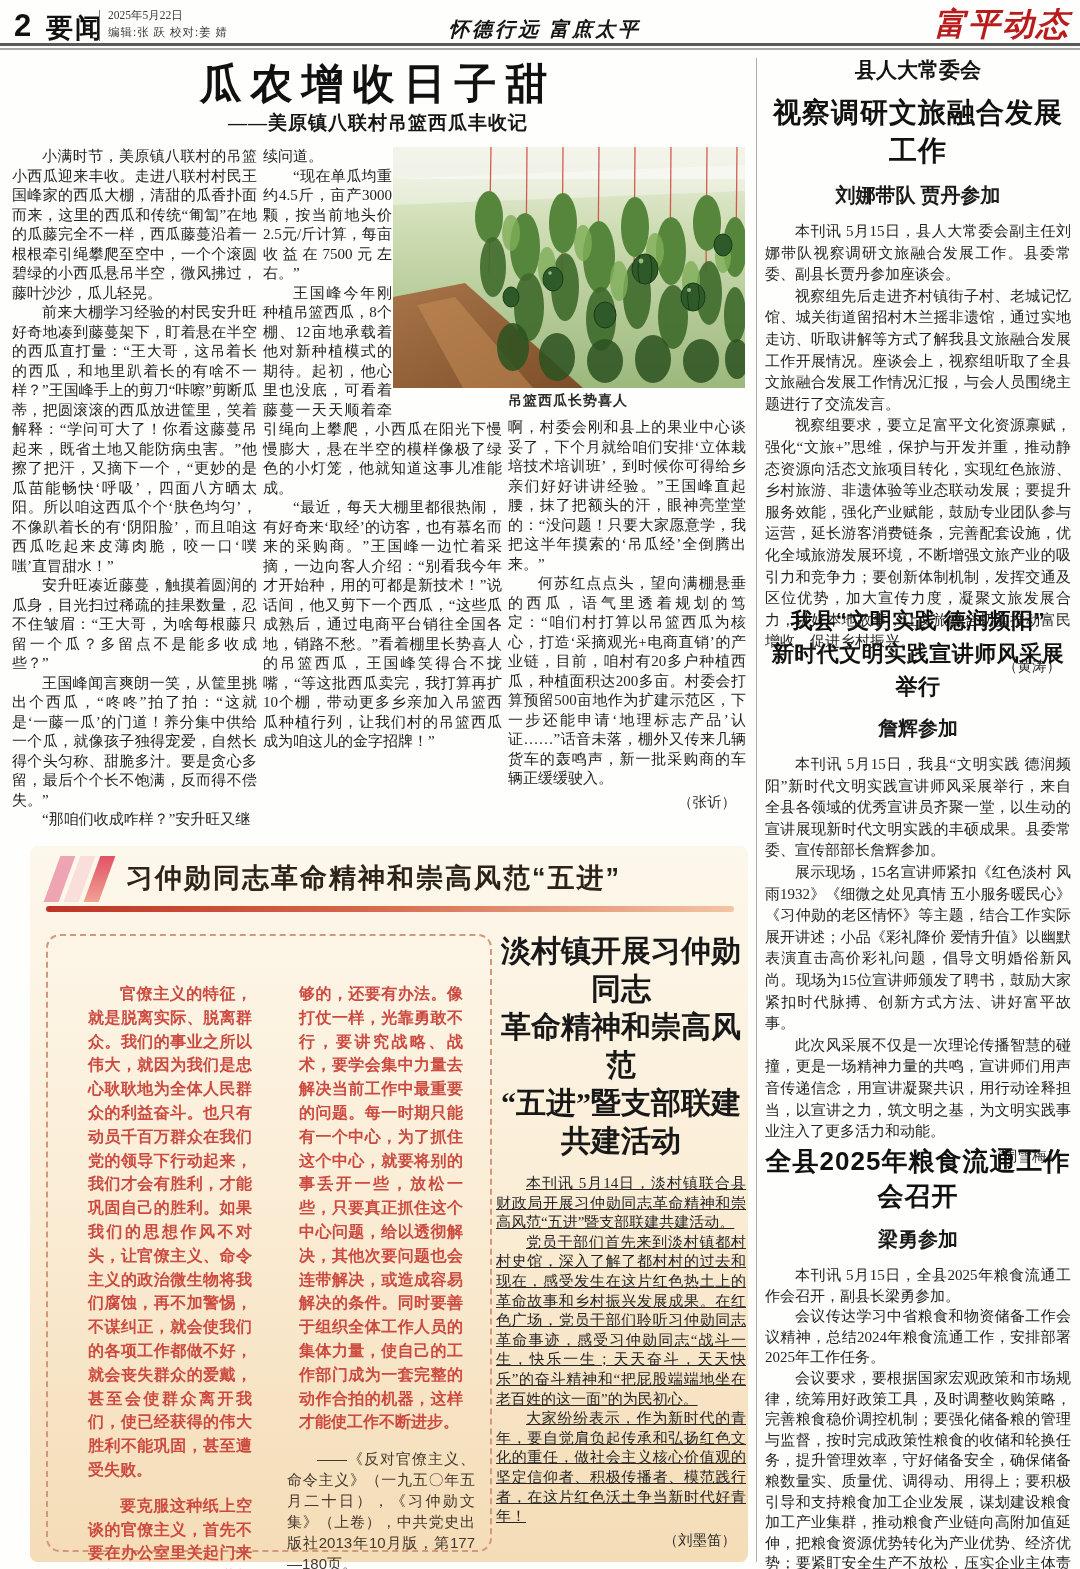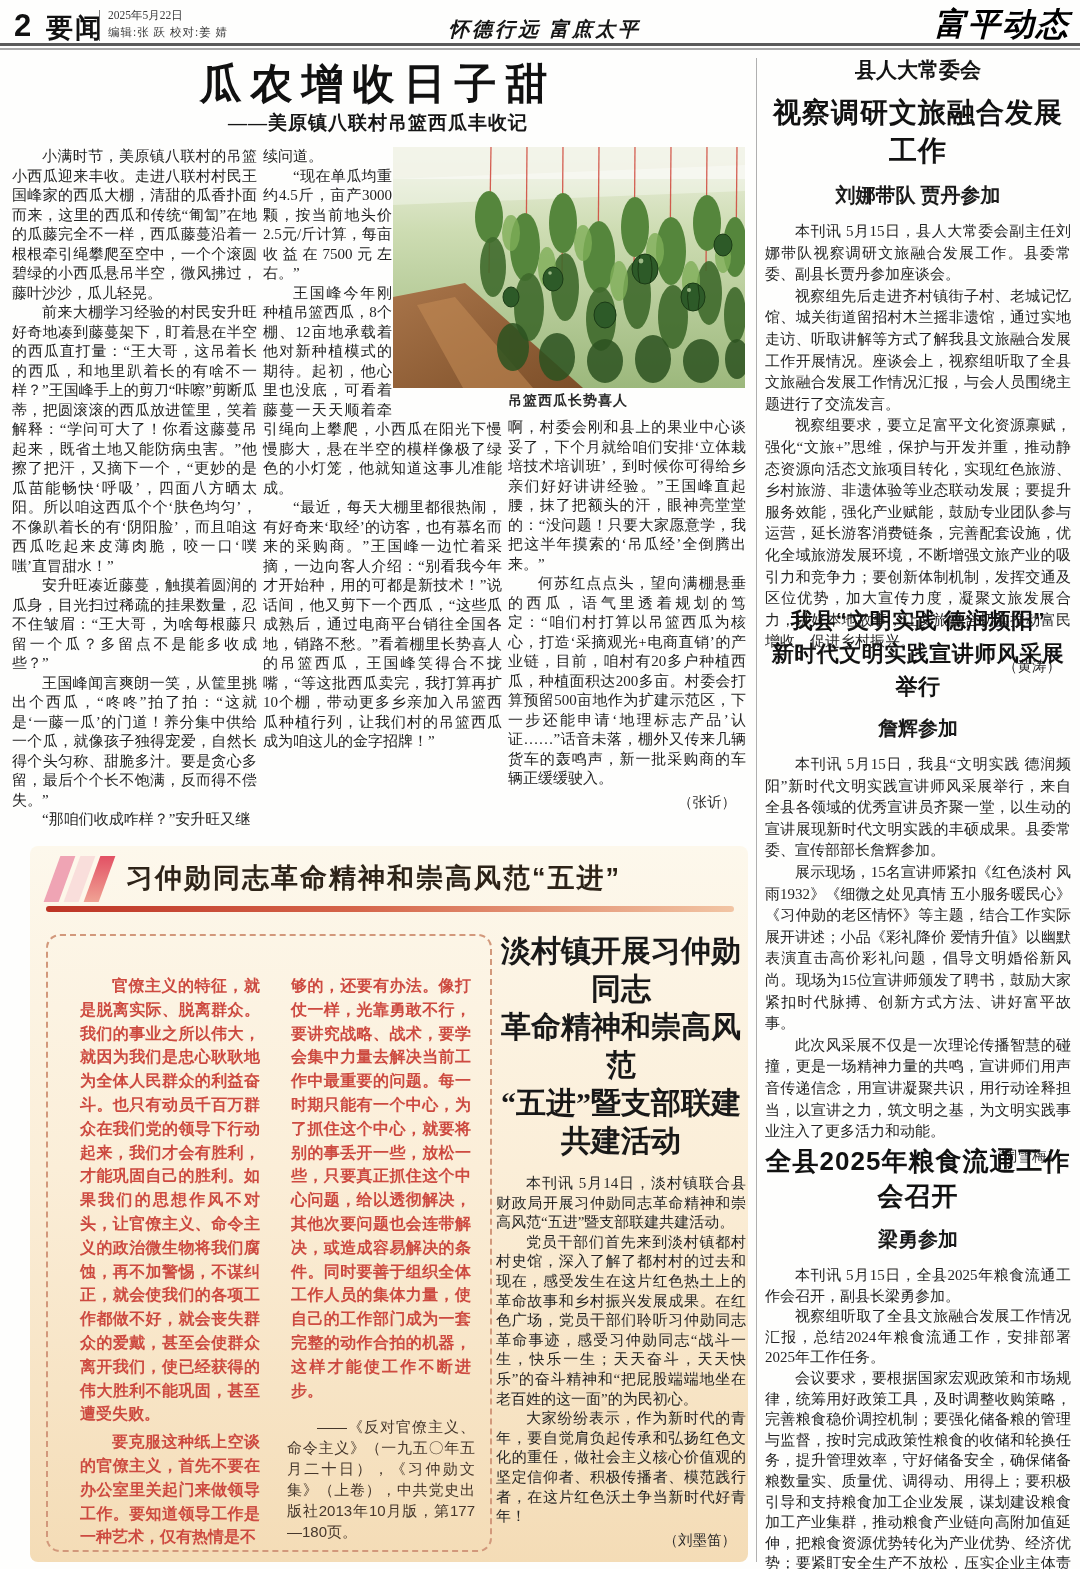--- a/index.html
+++ b/index.html
@@ -9,21 +9,21 @@
   .sans{font-family:"Liberation Sans","DejaVu Sans",sans-serif;}
   
   .pgnum{left:14px;top:8px;font-size:31px;font-weight:bold;color:#111;}
   .section{left:46px;top:10px;font-size:27px;font-weight:bold;color:#111;letter-spacing:2px;}
   .hdr-div{left:99px;top:10px;width:1px;height:31px;background:#777;}
   .hdr-date{left:108px;top:8px;font-size:11.5px;color:#3a3a3a;}
   .hdr-editors{left:108px;top:25px;font-size:11.5px;color:#3a3a3a;letter-spacing:1px;}
   .motto{left:380px;top:16px;width:330px;text-align:center;font-size:20px;font-weight:bold;
          font-style:italic;color:#161616;letter-spacing:3px;}
   .masthead{right:10px;top:3px;font-size:32px;font-weight:bold;font-style:italic;
-            color:#000000;letter-spacing:2px;}
+            color:#b91c1c;letter-spacing:2px;}
   .rule-a{left:0;top:43px;width:1080px;height:0;border-top:3px solid #5a5a5a;}
   .rule-b{left:0;top:48px;width:1080px;height:0;border-top:2px solid #a8a8a8;}
   .vrule{left:756px;top:58px;width:1px;height:1504px;background:#b0b0b0;}
   
   .lead-title{left:0;top:56px;width:756px;text-align:center;font-size:42px;font-weight:bold;
               color:#111;letter-spacing:9px;}
   .lead-sub{left:0;top:110px;width:756px;text-align:center;font-size:19px;font-weight:600;
             color:#161616;letter-spacing:1px;}
   .btxt{font-size:15px;line-height:19.5px;text-align:justify;color:#232323;}
   .btxt p{margin:0;text-indent:2em;}
@@ -57,30 +57,30 @@
   .s2{left:42px;background:#f9dedb;}
   .s3{left:62px;background:linear-gradient(180deg,#e25164,#f0a294);}
   .box-title{position:absolute;left:96px;top:14px;font-size:27px;font-weight:bold;color:#2d2318;
              letter-spacing:2px;}
   .box-underline{position:absolute;left:16px;top:60px;width:688px;height:6px;border-radius:3px;
                  background:linear-gradient(90deg,#bd3425 0%,#d5654a 45%,#f2c5a4 100%);}
   .qborder{position:absolute;left:16px;top:88px;width:442px;height:614px;border:2px dashed #d2987b;
            border-radius:14px;}
   .qcol{position:absolute;top:124px;width:188px;font-size:16px;font-weight:bold;color:#cd4a40;
         line-height:23.8px;text-align:justify;}
-  .qcol p{margin:4px;text-indent:2em;}
+  .qcol p{margin:12px;text-indent:2em;}
   .qcol p.noind{text-indent:0;}
   .qc1{left:46px;}
   .qc2{left:257px;}
   .attr{margin-top:14px;font-weight:normal;color:#45372c;font-size:15px;line-height:21px;
         text-indent:2em;text-align:justify;}
   .box-art{position:absolute;left:466px;top:86px;width:250px;}
   .box-art .bt{text-align:center;font-size:30px;font-weight:bold;color:#181818;line-height:38px;
                margin:0;}
-  .box-art .bbody{margin-top:14px;font-size:15px;line-height:19.6px;text-align:justify;color:#262626;}
+  .box-art .bbody{margin-top:14px;font-size:15px;line-height:19.6px;text-align:justify;color:#262626;text-decoration:underline;}
   .box-art .bbody p{margin:0;text-indent:2em;}
 </style>
 </head>
 <body>
 
 <div class="page">
 
   <div class="abs pgnum sans">2</div>
   <div class="abs section sans">要闻</div>
   <div class="abs hdr-div"></div>
@@ -229,21 +229,21 @@
       <p>此次风采展不仅是一次理论传播智慧的碰撞，更是一场精神力量的共鸣，宣讲师们用声音传递信念，用宣讲凝聚共识，用行动诠释担当，以宣讲之力，筑文明之基，为文明实践事业注入了更多活力和动能。</p>
     </div>
     <div class="byline">（周雪梅）</div>
   </div>
 
   <div class="abs rart art-c">
     <div class="rtitle sans" style="font-size:26px;margin-top:32px;">全县2025年粮食流通工作会召开</div>
     <div class="rsub" style="margin-top:2px;">梁勇参加</div>
     <div class="rbody" style="font-size:15px;line-height:20.6px;">
       <p>本刊讯 5月15日，全县2025年粮食流通工作会召开，副县长梁勇参加。</p>
-      <p>视察组听取了全县文旅融合发展工作情况汇报，总结2024年粮食流通工作，安排部署2025年工作任务。</p>
+      <p>会议传达学习中省粮食和物资储备工作会议精神，总结2024年粮食流通工作，安排部署2025年工作任务。</p>
       <p>会议要求，要根据国家宏观政策和市场规律，统筹用好政策工具，及时调整收购策略，完善粮食稳价调控机制；要强化储备粮的管理与监督，按时完成政策性粮食的收储和轮换任务，提升管理效率，守好储备安全，确保储备粮数量实、质量优、调得动、用得上；要积极引导和支持粮食加工企业发展，谋划建设粮食加工产业集群，推动粮食产业链向高附加值延伸，把粮食资源优势转化为产业优势、经济优势；要紧盯安全生产不放松，压实企业主体责任，全面排查粮库消防、用电、防汛等风险隐患，提前做好防汛抗旱等自然灾害的防范工作，确保粮食储存安全度夏度汛。</p>
     </div>
 
   </div>
 
   <div class="abs box">
     <div class="stripe s1"></div>
     <div class="stripe s2"></div>
     <div class="stripe s3"></div>
     <div class="box-title sans">习仲勋同志革命精神和崇高风范“五进”</div>

